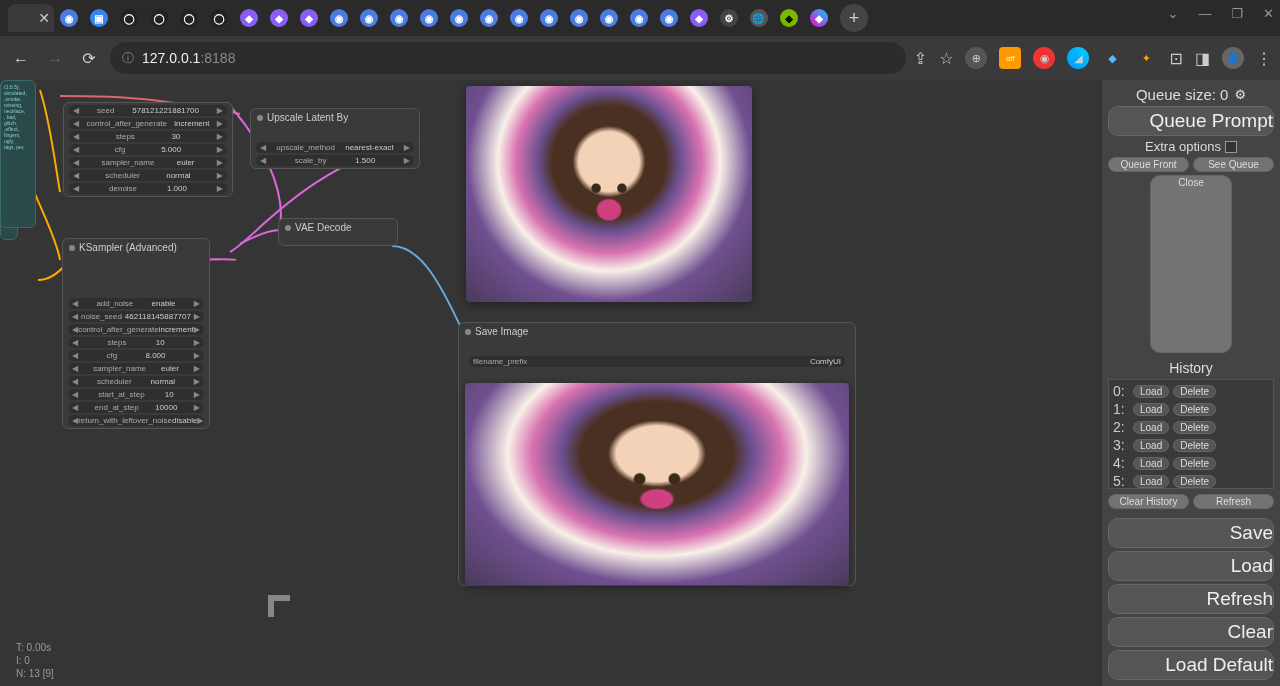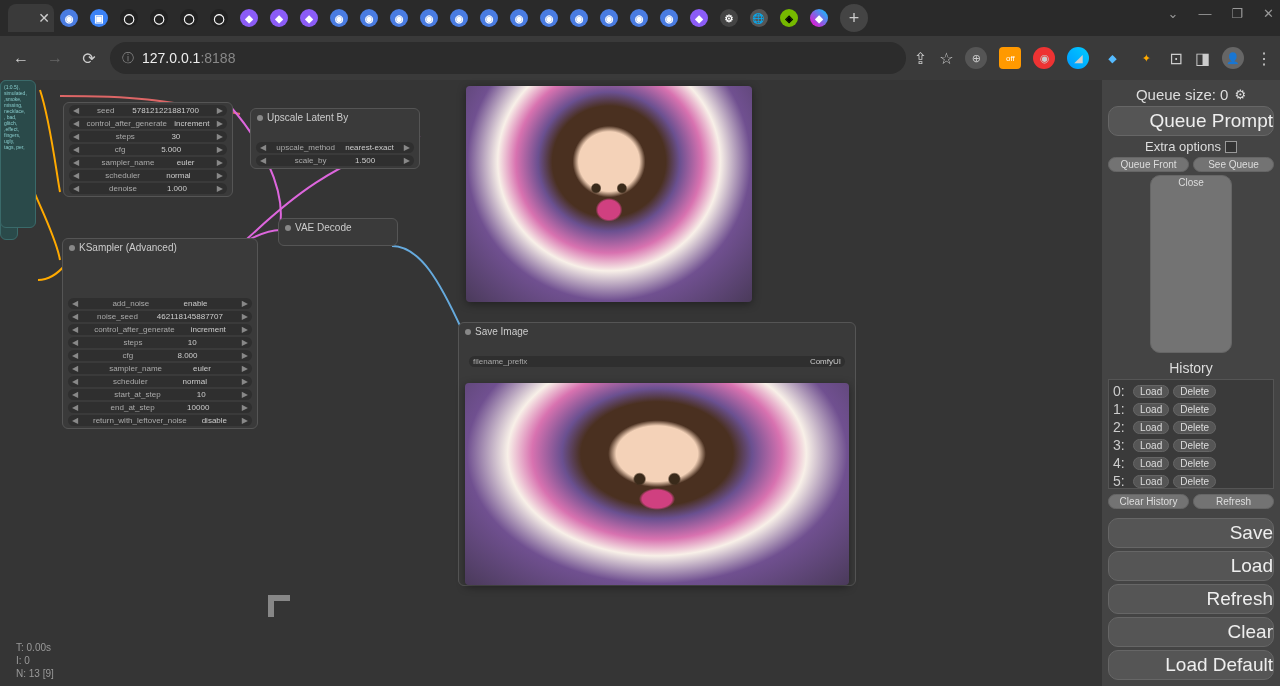--- a/index.html
+++ b/index.html
@@ -371,21 +371,21 @@
         </div>
     </div>
 
     <div class="node" style="left:278px;top:138px;width:120px;height:28px">
       <div class="node-title">
           <span class="dot"></span>
           <span>VAE Decode</span>
         </div>
     </div>
 
-    <div class="node" style="left:62px;top:158px;width:196px">
+    <div class="node" style="left:62px;top:158px;width:148px">
       <div class="node-title">
           <span class="dot"></span>
           <span>KSampler (Advanced)</span>
         </div>
       <div style="height:40px"></div>
       <div id="ksamp-adv-rows">
           <div class="widget">
             <span class="arr">◀</span>
             <span class="lab">add_noise</span>
             <span class="val">enable</span>

